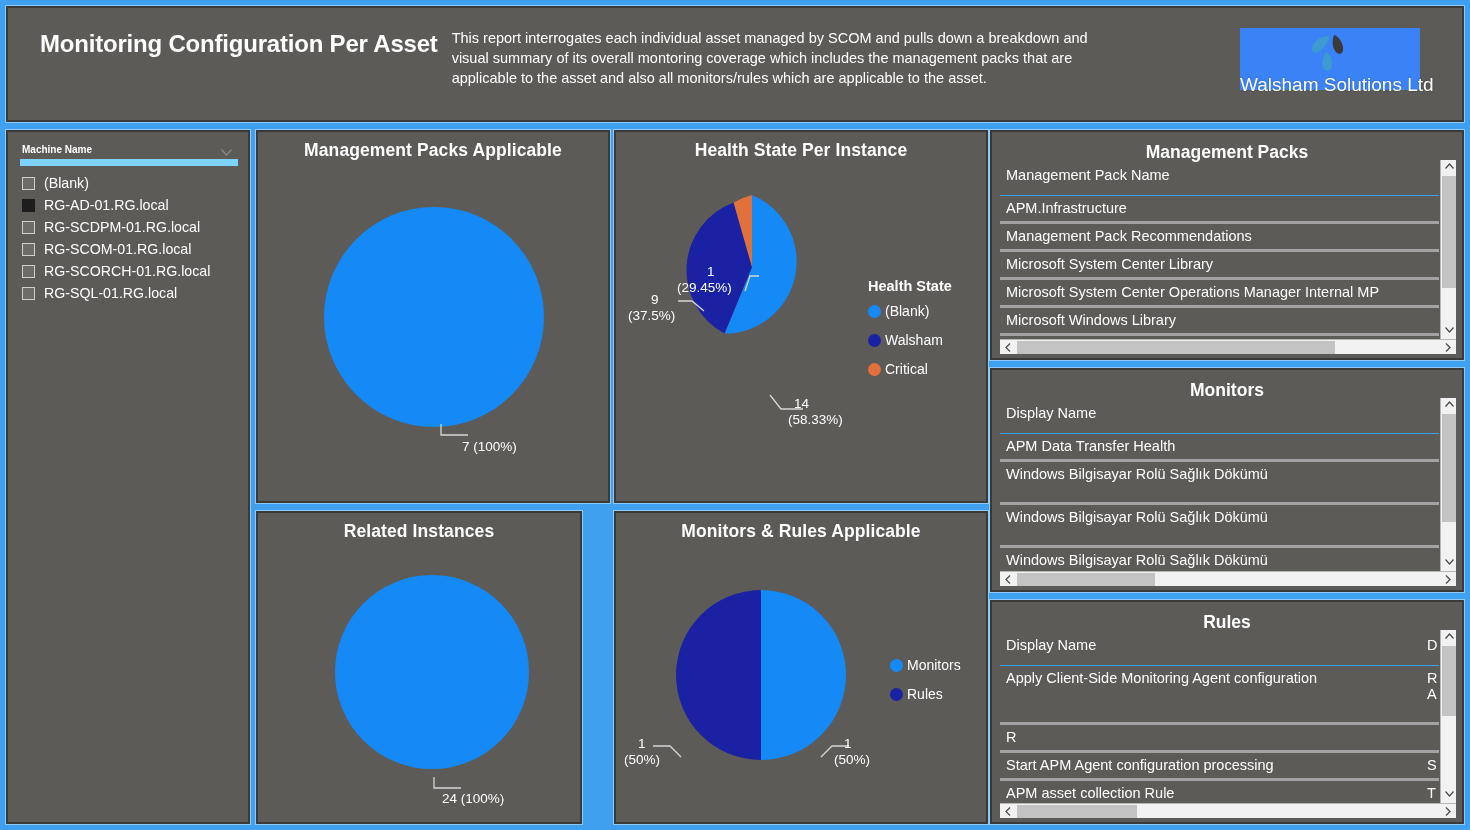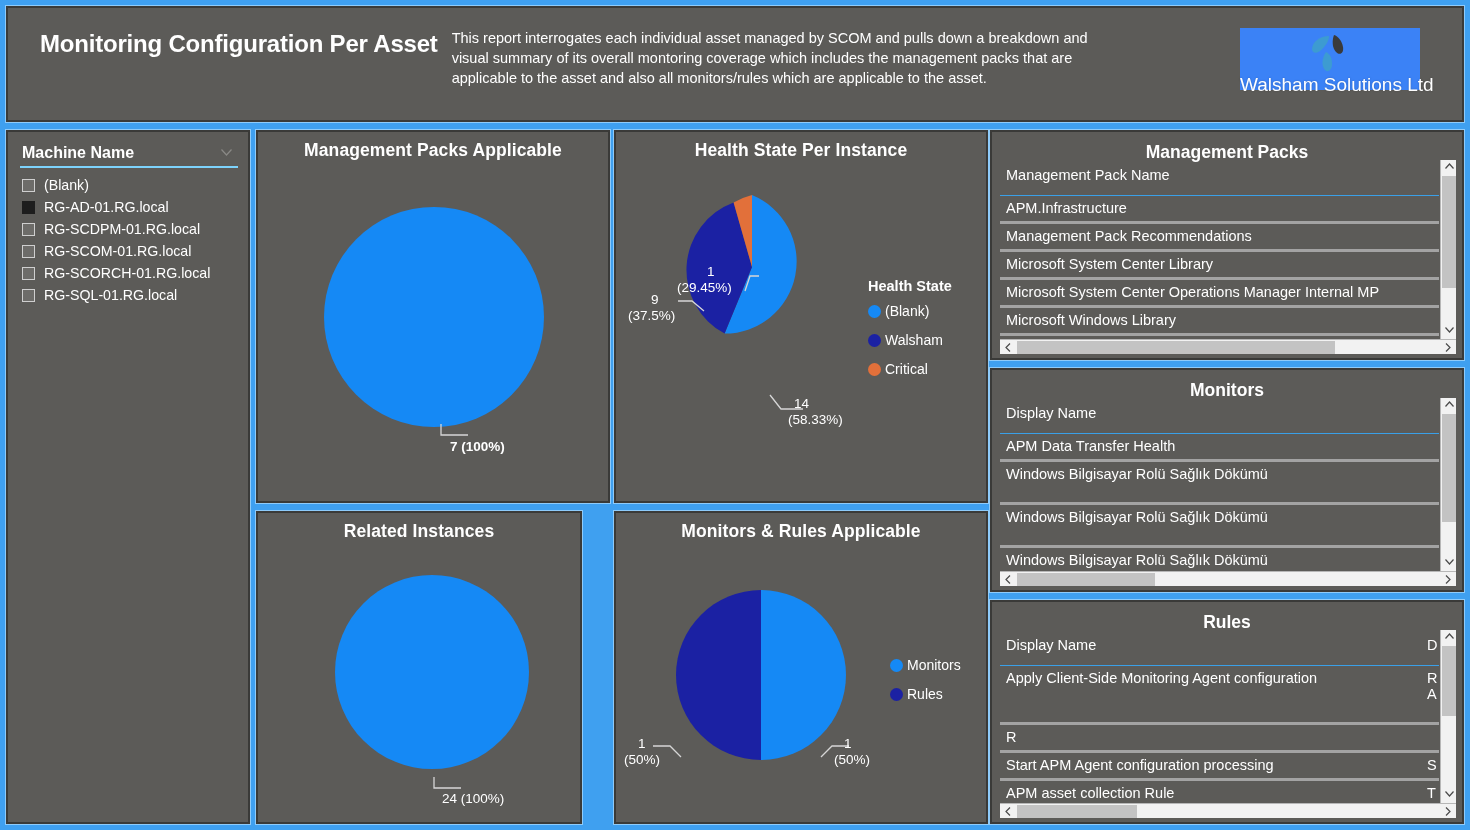--- a/index.html
+++ b/index.html
@@ -58,22 +58,22 @@
     text-shadow: 0 0 2px rgba(0,0,0,.25);
     white-space: nowrap;
   }
 
   
   #slicer { left: 6px; top: 130px; width: 244px; height: 694px; }
   .slicer-head {
     margin: 10px 10px 2px 12px;
     padding: 2px 2px 4px 2px;
     color: #ffffff;
-    font-size: 16px; font-weight: bold;
-    border-bottom: 2px solid #7dd3fc;
+    font-size: 10px; font-weight: bold;
+    border-bottom: 7px solid #7dd3fc;
     position: relative;
   }
   .chevron-dn {
     position: absolute; right: 6px; top: 7px;
     width: 11px; height: 7px;
   }
   .slicer-list { padding: 4px 0 0 14px; }
   .slicer-item {
     display: flex; align-items: center;
     height: 22px;
@@ -241,21 +241,21 @@
 
   <div class="panel" id="mpChart">
     <div class="chart-title">Management Packs Applicable</div>
     <div class="chart-body">
       <svg class="pie-svg" style="left:66px; top:46px;" width="220" height="220" viewBox="0 0 220 220">
         <circle cx="110" cy="110" r="110" fill="#1589f5"></circle>
       </svg>
       <svg style="position:absolute; left:182px; top:262px;" width="30" height="16">
         <path d="M1 1 L1 12 L28 12" fill="none" stroke="#d6d6d6" stroke-width="1.3"></path>
       </svg>
-      <div class="lbl" style="left:192px; top:278px;font-weight:bold;">7 (100%)</div>
+      <div class="lbl" style="left:204px; top:278px;">7 (100%)</div>
     </div>
   </div>
 
   <div class="panel" id="hsChart">
     <div class="chart-title">Health State Per Instance</div>
     <div class="chart-body">
 
       <svg class="pie-svg" style="left:61px; top:31px;" width="150" height="150" viewBox="0 0 150 150">
 
         <path d="M75 75 L75 3 A72 72 0 0 1 47.6 141.6 Z" fill="#1589f5"></path>

